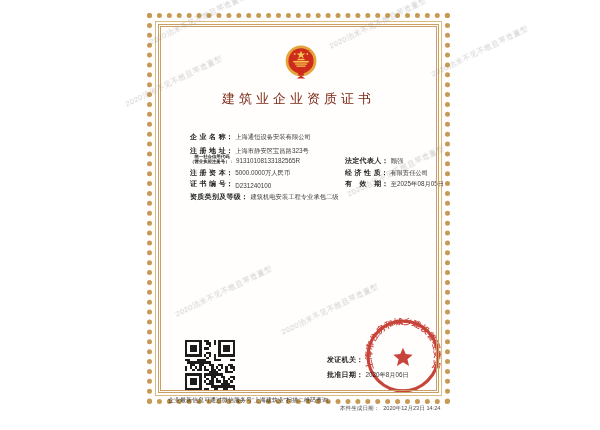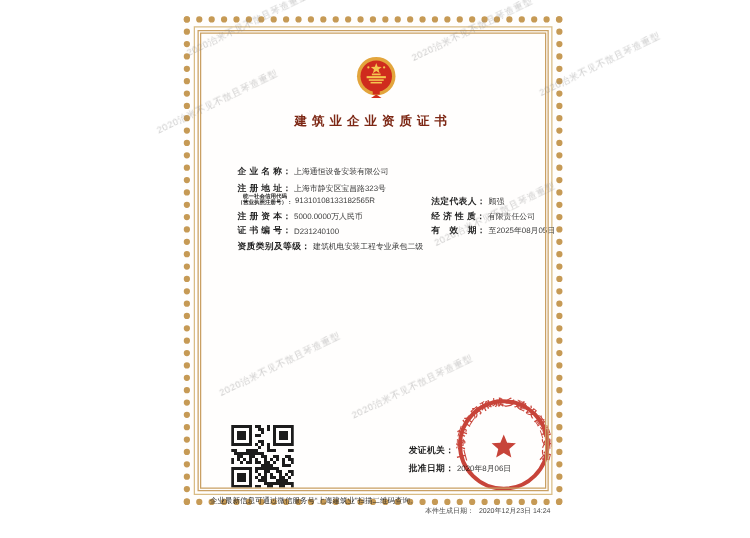--- a/index.html
+++ b/index.html
@@ -21,21 +21,21 @@
   }
   .cert::after{
     content:"";position:absolute;inset:6px;border:3px double #c9a063;pointer-events:none;
   }
   
   .emblem{position:absolute;left:128px;top:24px;width:42px;height:42px;}
   .emblem svg{width:100%;height:100%;}
   
   .title{
     position:absolute;left:0;top:72px;width:100%;text-align:center;
-    font-size:10px;font-weight:bold;color:#7d2815;letter-spacing:4px;
+    font-size:13px;font-weight:normal;color:#7d2815;letter-spacing:4px;
   }
   
   .row{position:absolute;left:38px;white-space:nowrap;display:flex;align-items:flex-end;}
   .row.rcol{left:193px;}
   .flabel{font-size:7px;font-weight:bold;color:#1f1f1f;letter-spacing:.3px;}
   .fvalue{font-size:6.3px;color:#3a3a3a;margin-left:2px;}
   .credit-label{display:inline-block;font-size:4.4px;line-height:5px;font-weight:bold;color:#1f1f1f;text-align:center;}
   .credit-label span{display:block;}
   
   .qr{position:absolute;left:33px;top:322px;width:50px;height:50px;}

